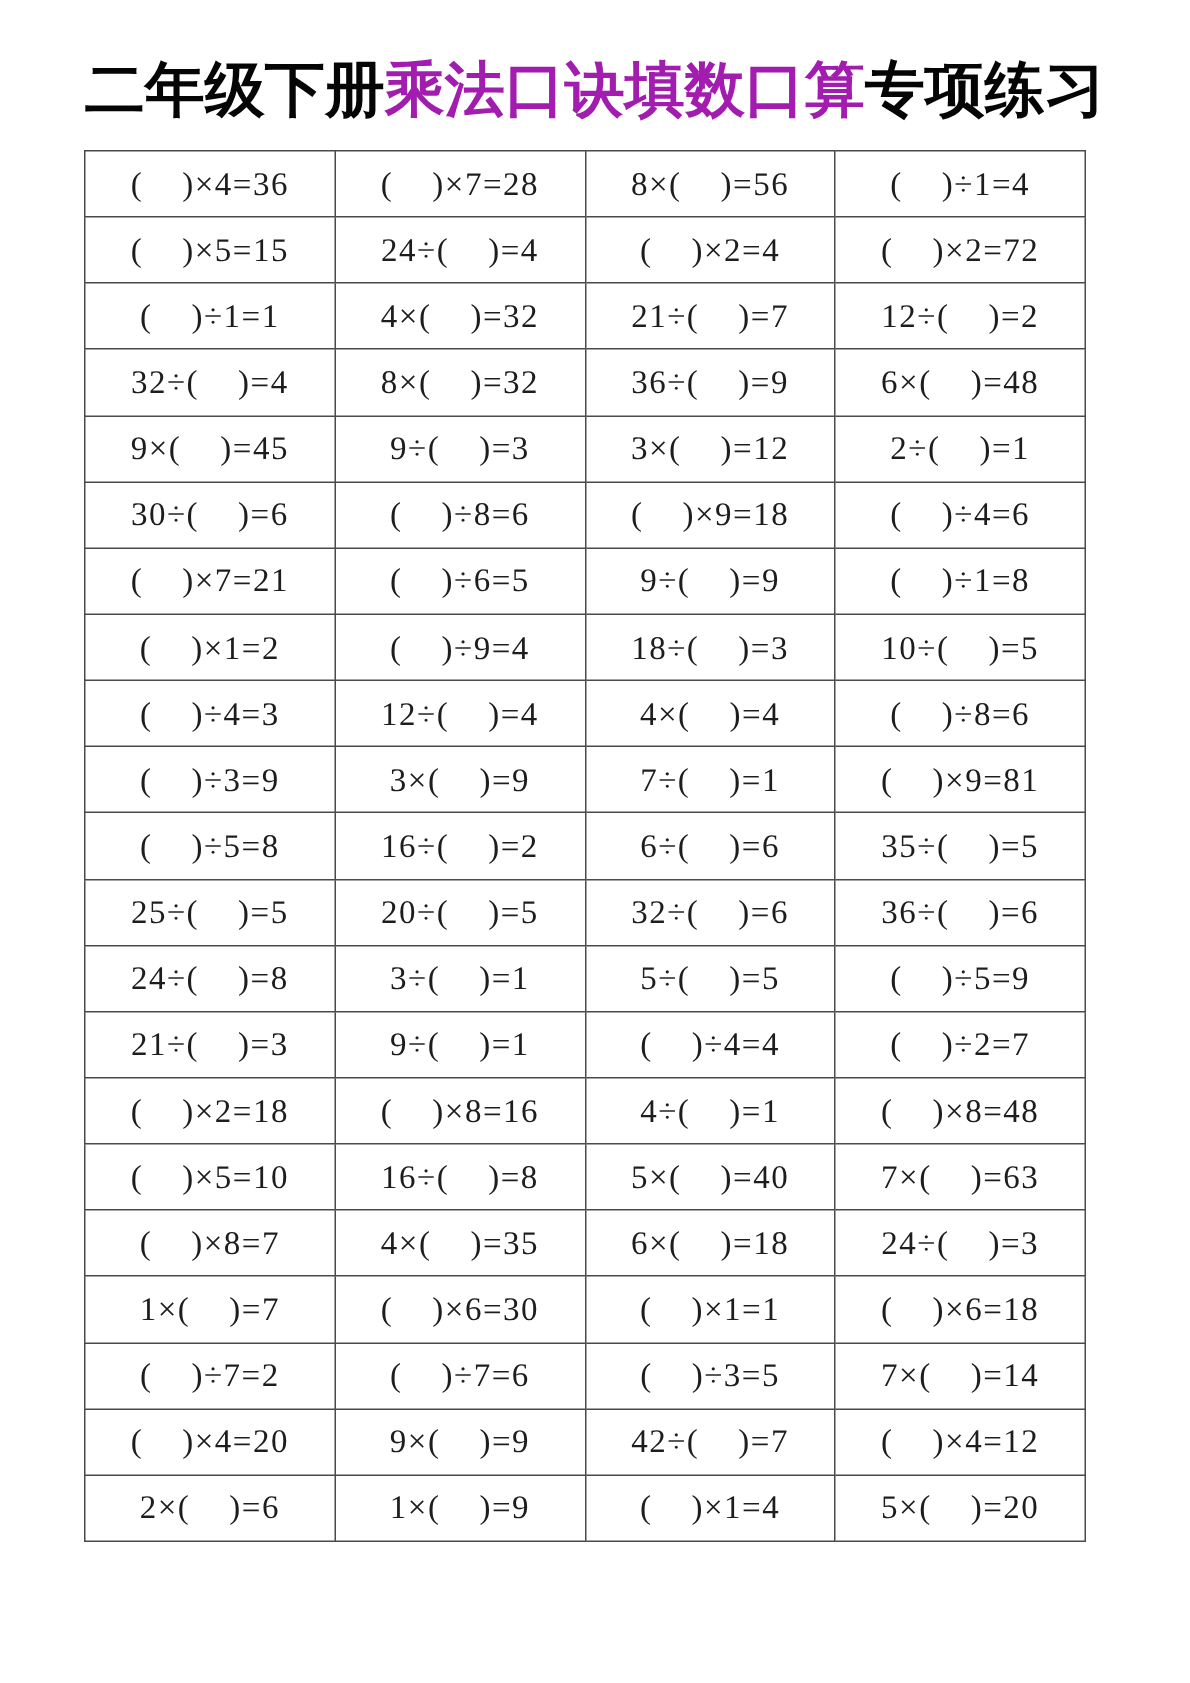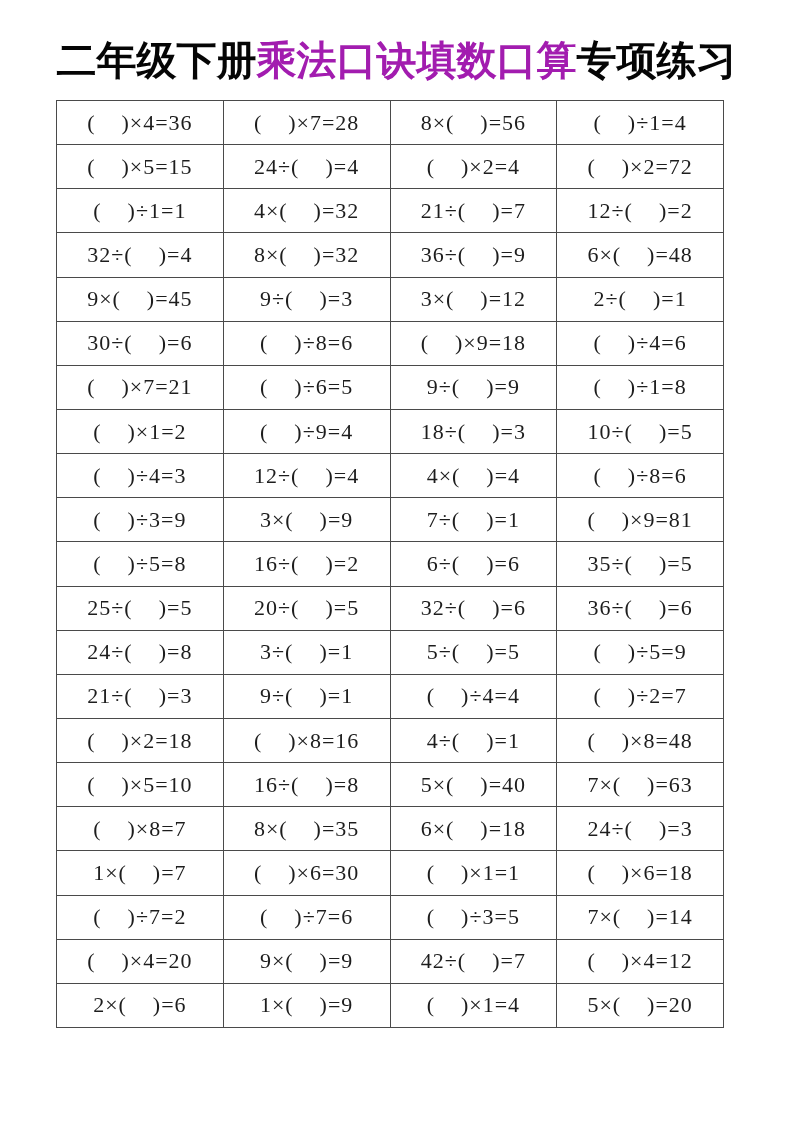--- a/index.html
+++ b/index.html
@@ -154,21 +154,21 @@
           <td>(    )×8=48</td>
         </tr>
         <tr>
           <td>(    )×5=10</td>
           <td>16÷(    )=8</td>
           <td>5×(    )=40</td>
           <td>7×(    )=63</td>
         </tr>
         <tr>
           <td>(    )×8=7</td>
-          <td>8×(    )=35</td>
+          <td>4×(    )=35</td>
           <td>6×(    )=18</td>
           <td>24÷(    )=3</td>
         </tr>
         <tr>
           <td>1×(    )=7</td>
           <td>(    )×6=30</td>
           <td>(    )×1=1</td>
           <td>(    )×6=18</td>
         </tr>
         <tr>

